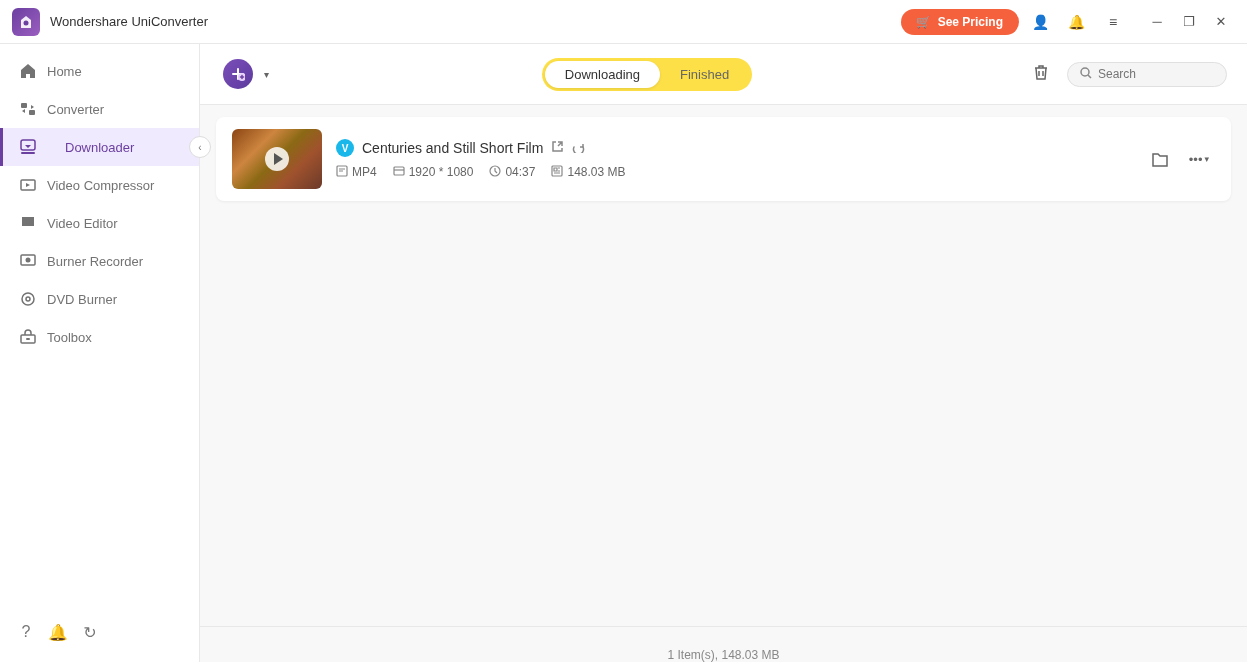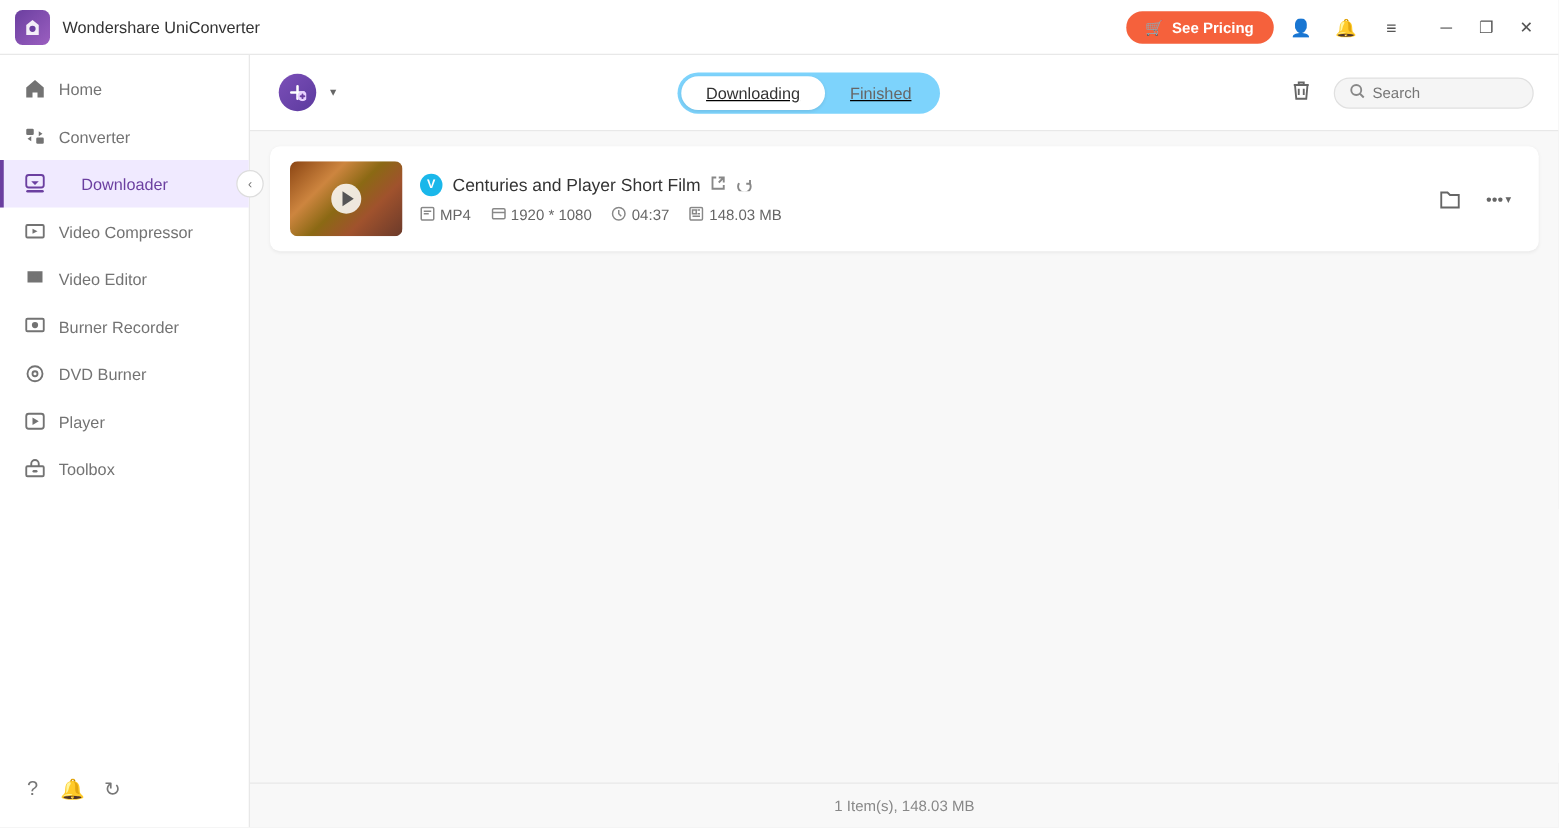--- a/index.html
+++ b/index.html
@@ -181,24 +181,23 @@
       font-weight: bold;
     }
     .dropdown-arrow {
       font-size: 10px;
       color: #666;
     }
 
     
     .tabs-container {
       display: flex;
-      background: #7dd3fc;
+      background: #fde047;
       border-radius: 20px;
       padding: 3px;
-      text-decoration: underline;
     }
     .tab-btn {
       padding: 6px 20px;
       border: none;
       border-radius: 16px;
       cursor: pointer;
       font-size: 13px;
       font-weight: 500;
     }
     .tab-btn.active {
@@ -359,21 +358,21 @@
       color: #666;
       font-size: 13px;
       border-radius: 4px;
     }
 
     
     .status-bar {
       height: 36px;
       background: #f8f8f8;
       display: flex;
-      align-items: center;
+      align-items: flex-end;
       justify-content: center;
       font-size: 12px;
       color: #888;
       border-top: 1px solid #e8e8e8;
     }
   </style>
 </head>
 <body>
 
 <div class="titlebar">
@@ -479,29 +478,20 @@
     <div class="sidebar-item">
       <span class="icon">
         <svg width="16" height="16" viewBox="0 0 16 16" fill="currentColor">
           <circle cx="8" cy="8" r="6" fill="none" stroke="currentColor" stroke-width="1.5"></circle>
           <circle cx="8" cy="8" r="2" fill="none" stroke="currentColor" stroke-width="1.5"></circle>
         </svg>
       </span>
       <span>DVD Burner</span>
     </div>
 
-    <div class="sidebar-item">
-      <span class="icon">
-        <svg width="16" height="16" viewBox="0 0 16 16" fill="currentColor">
-          <rect x="1" y="2" width="14" height="12" rx="2" fill="none" stroke="currentColor" stroke-width="1.5"></rect>
-          <path d="M6 5l5 3-5 3V5z"></path>
-        </svg>
-      </span>
-      <span>Player</span>
-    </div>
 
     <div class="sidebar-item">
       <span class="icon">
         <svg width="16" height="16" viewBox="0 0 16 16" fill="currentColor">
           <rect x="1" y="6" width="14" height="8" rx="1" fill="none" stroke="currentColor" stroke-width="1.5"></rect>
           <path d="M5 6V4a3 3 0 016 0v2" fill="none" stroke="currentColor" stroke-width="1.5"></path>
           <rect x="6" y="9" width="4" height="2" rx="1"></rect>
         </svg>
       </span>
       <span>Toolbox</span>
@@ -563,21 +553,21 @@
         <div class="video-thumbnail">
           <div class="thumbnail-img"></div>
           <div class="play-btn-overlay">
             <div class="play-triangle"></div>
           </div>
         </div>
 
         <div class="video-info">
           <div class="video-title-row">
             <div class="vimeo-badge">V</div>
-            <span class="video-title">Centuries and Player Short Film</span>
+            <span class="video-title">Centuries and Still Short Film</span>
             <span class="title-action-icon">
               <svg width="13" height="13" viewBox="0 0 13 13" fill="none" stroke="#888" stroke-width="1.5">
                 <path d="M5 2H2v9h9V8M7 2h4v4M7 6l4-4"></path>
               </svg>
             </span>
             <span class="title-action-icon">
               <svg width="13" height="13" viewBox="0 0 13 13" fill="none" stroke="#888" stroke-width="1.5">
                 <path d="M11 7A5 5 0 112 7" stroke-linecap="round"></path>
                 <path d="M11 4v3h-3"></path>
               </svg>

